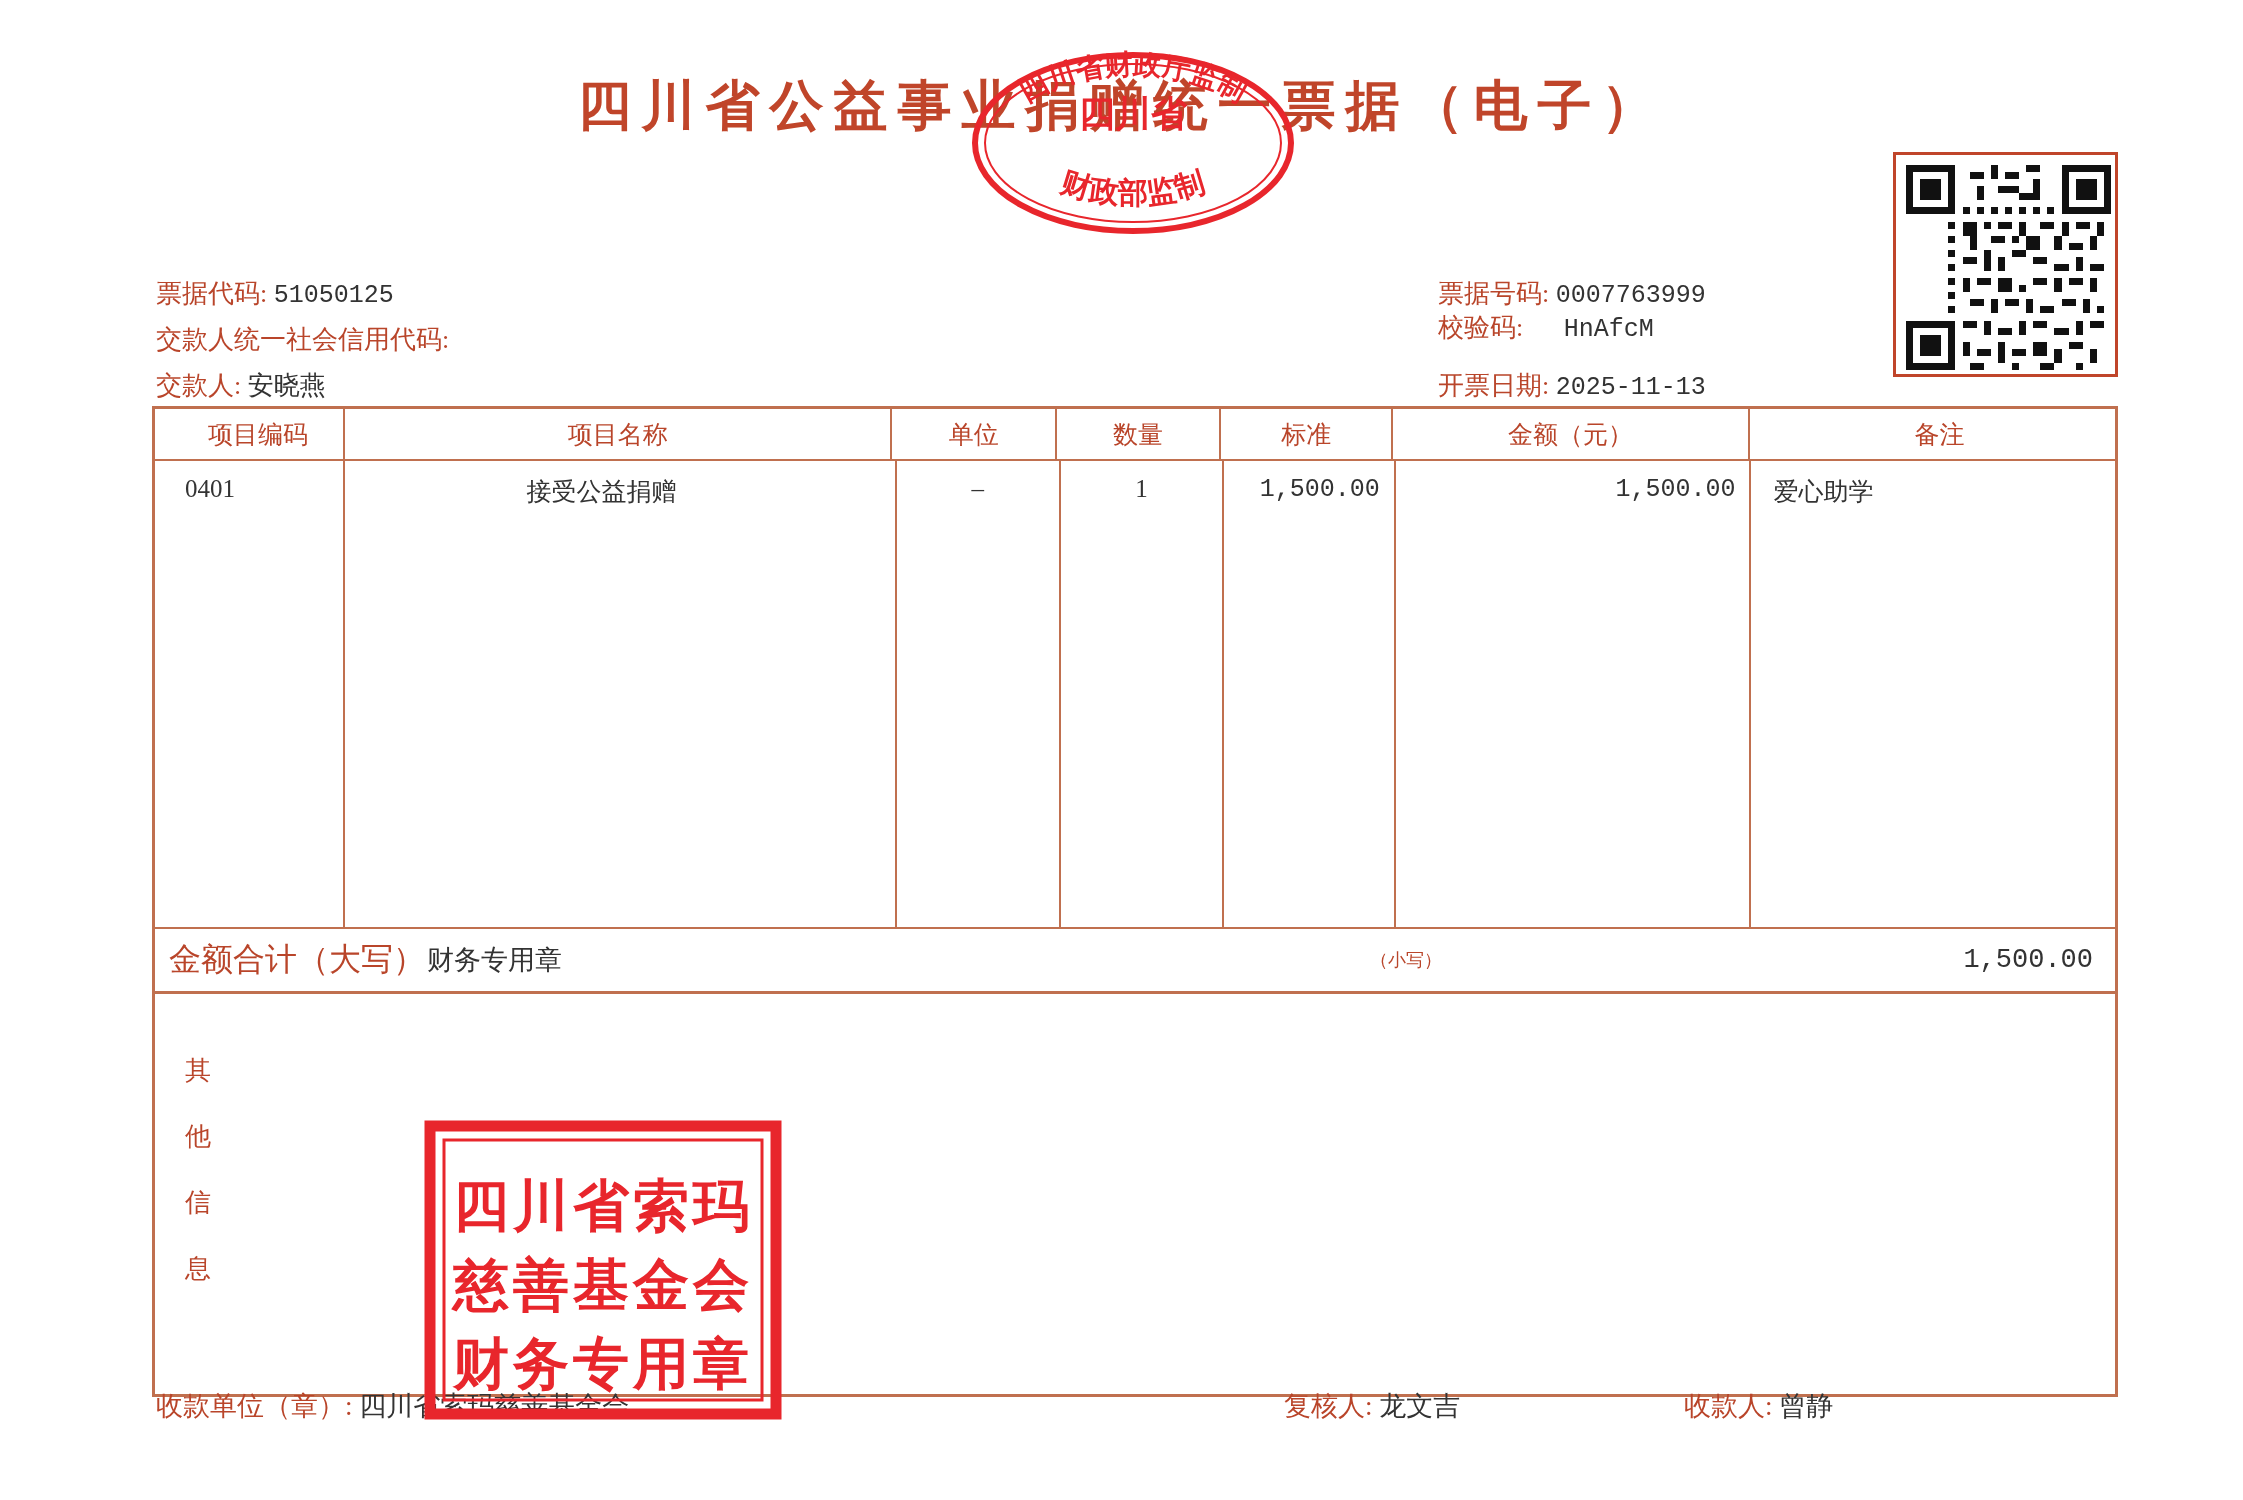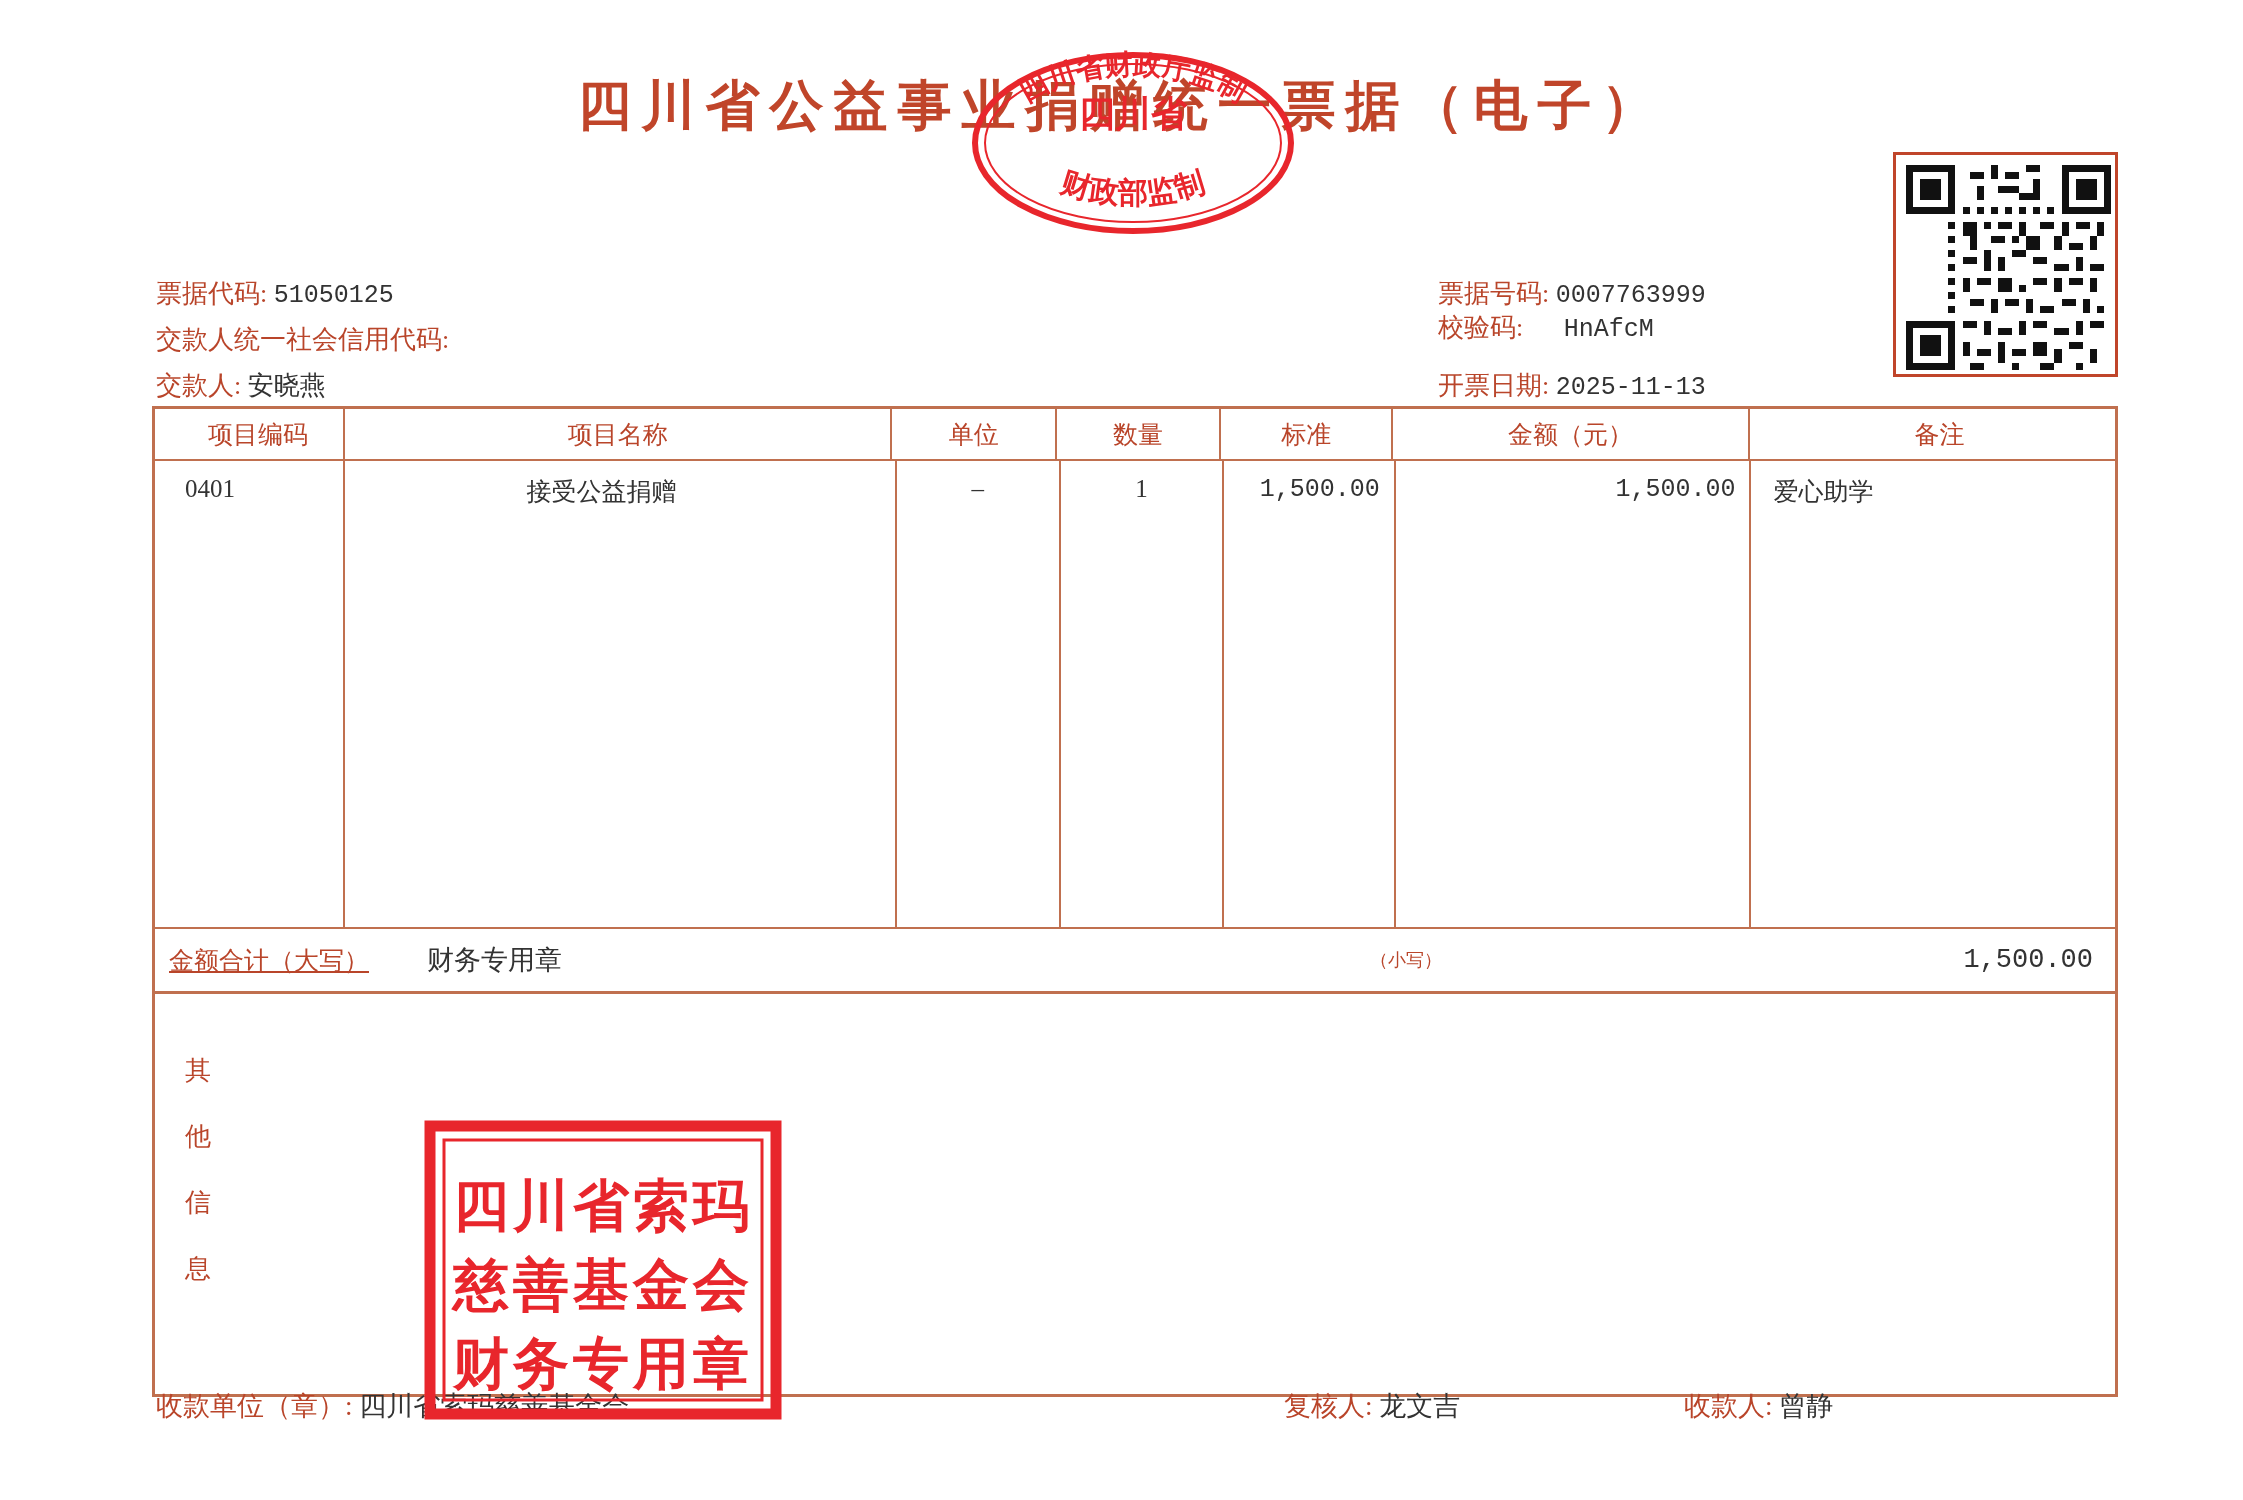--- a/index.html
+++ b/index.html
@@ -134,23 +134,22 @@
   .tbl-total {
     display: flex;
     height: 62px;
     border-bottom: 3px solid #c0704f;
     align-items: center;
     position: relative;
   }
   .total-label {
     position: absolute;
     left: 14px;
-    font-size: 25px;
-    color: #b9452a;
-    text-decoration: underline;
+    font-size: 32px;
+    color: #b9452a;
   }
   .total-upper {
     position: absolute;
     left: 272px;
     font-size: 27px;
     color: #333;
   }
   .total-small-lbl {
     position: absolute;
     left: 1215px;

